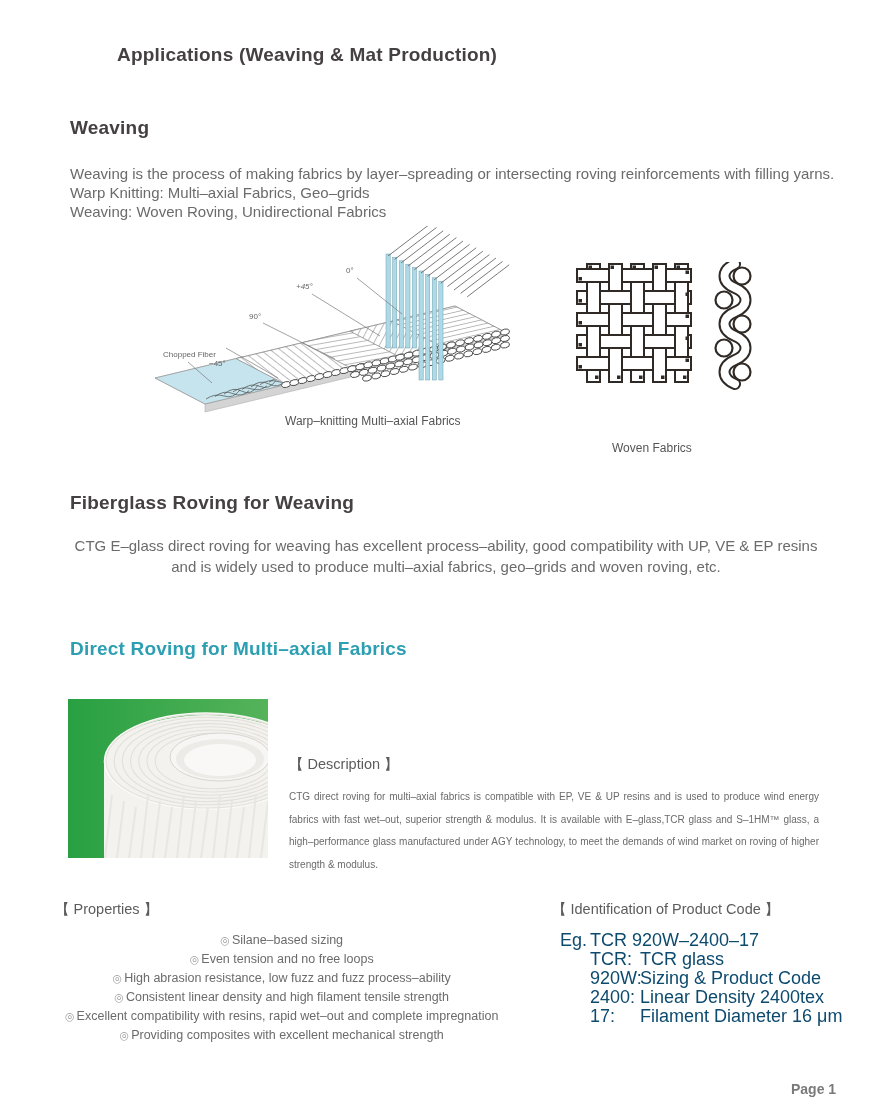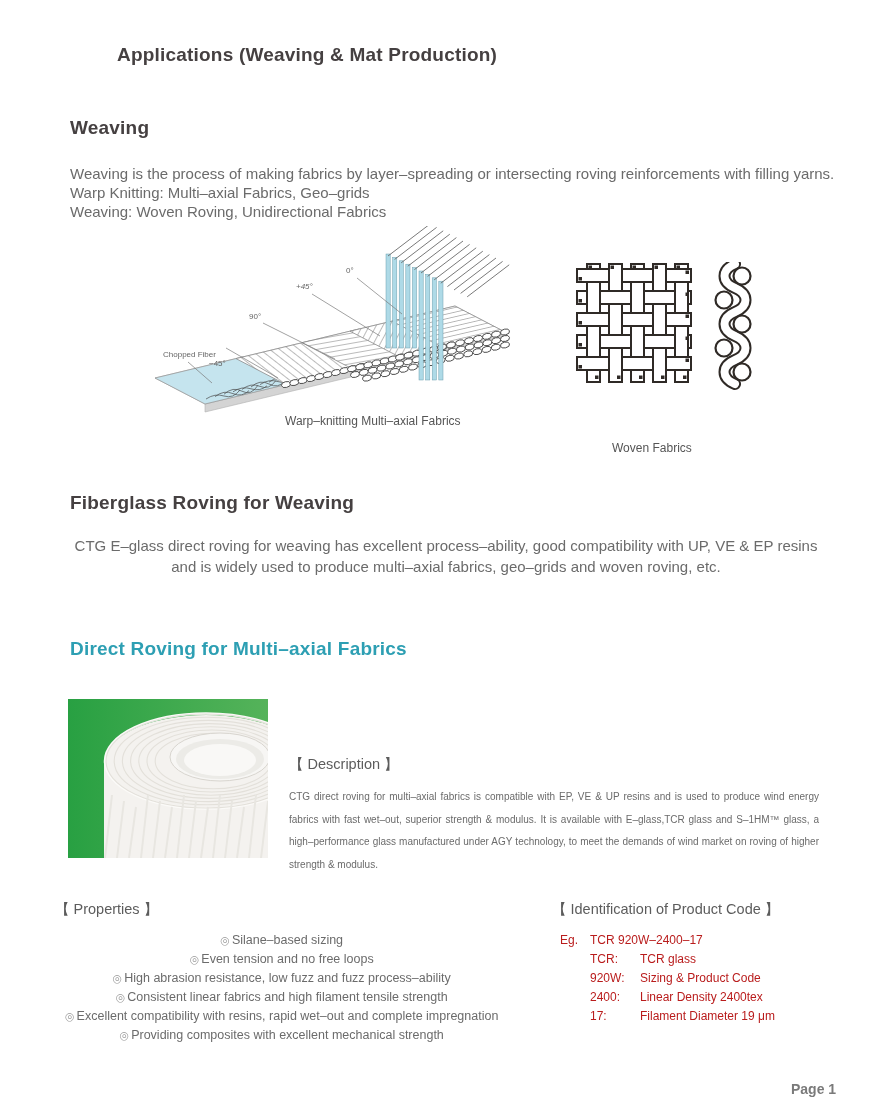--- a/index.html
+++ b/index.html
@@ -12,21 +12,21 @@
   .body-text{font-size:15px;color:#6b6b6b;}
   .multiline{white-space:pre-line;line-height:19px;}
   .para{line-height:21px;}
   .bracket-title{font-size:14.5px;color:#5c5c5c;}
   .caption{font-size:12px;color:#555;}
   .fig{position:absolute;}
   .diag-label{position:absolute;font-size:8px;color:#666;white-space:nowrap;}
   .desc-body{width:530px;text-align:justify;line-height:22.5px;font-size:10px;color:#6b6b6b;}
   .props-list{list-style:none;margin:0;padding:0;line-height:19px;font-size:12.5px;color:#6b6b6b;text-align:center;}
   .props-list .bullet{color:#9a9a9a;font-size:11px;margin-right:2px;}
-  .code-grid{display:grid;grid-template-columns:30px 50px auto;line-height:19px;font-size:12px;color:#b91c1c;}
+  .code-grid{display:grid;grid-template-columns:30px 50px auto;line-height:19px;font-size:18px;color:#0c4a6e;}
   .code-grid .span2{grid-column:2 / 4;}
   .footer{font-size:14px;color:#7a7a7a;font-weight:bold;}
 </style>
 </head>
 <body>
 
 <div class="abs h1" style="left:87px;top:44px;margin-left:30px;">Applications (Weaving &amp; Mat Production)</div>
 
 <div class="abs h2" style="left:70px;top:117px;">Weaving</div>
 <div class="abs body-text multiline" style="left:70px;top:164px;width:770px;">Weaving is the process of making fabrics by layer–spreading or intersecting roving reinforcements with filling yarns.
@@ -331,36 +331,36 @@
 </div>
 
 <div class="abs bracket-title" style="left:289px;top:755px;">【 Description 】</div>
 <div class="abs desc-body" style="left:289px;top:786px;">CTG direct roving for multi–axial fabrics is compatible with EP, VE &amp; UP resins and is used to produce wind energy fabrics with fast wet–out, superior strength &amp; modulus. It is available with E–glass,TCR glass and S–1HM™ glass, a high–performance glass manufactured under AGY technology, to meet the demands of wind market on roving of higher strength &amp; modulus.</div>
 
 <div class="abs bracket-title" style="left:55px;top:900px;">【 Properties 】</div>
 <ul class="abs props-list" style="left:65px;top:931px;" id="props-list">
     <li><span class="bullet">◎</span><span>Silane–based sizing</span></li>
     <li><span class="bullet">◎</span><span>Even tension and no free loops</span></li>
     <li><span class="bullet">◎</span><span>High abrasion resistance, low fuzz and fuzz process–ability</span></li>
-    <li><span class="bullet">◎</span><span>Consistent linear fabrics and high filament tensile strength</span></li>
+    <li><span class="bullet">◎</span><span>Consistent linear density and high filament tensile strength</span></li>
     <li><span class="bullet">◎</span><span>Excellent compatibility with resins, rapid wet–out and complete impregnation</span></li>
     <li><span class="bullet">◎</span><span>Providing composites with excellent mechanical strength</span></li>
   </ul>
 
 <div class="abs bracket-title" style="left:552px;top:900px;">【 Identification of Product Code 】</div>
 <div class="abs code-grid" style="left:560px;top:931px;" id="code-grid">
   <span>Eg.</span>
   <span class="span2">TCR 920W–2400–17</span>
 <span></span>
     <span>TCR:</span>
     <span>TCR glass</span>
     <span></span>
     <span>920W:</span>
     <span>Sizing &amp; Product Code</span>
     <span></span>
     <span>2400:</span>
     <span>Linear Density 2400tex</span>
     <span></span>
     <span>17:</span>
-    <span>Filament Diameter 19 μm</span>
+    <span>Filament Diameter 16 μm</span>
   </div>
 
 <div class="abs footer" style="left:791px;top:1081px;">Page 1</div>
 
 </body></html>

